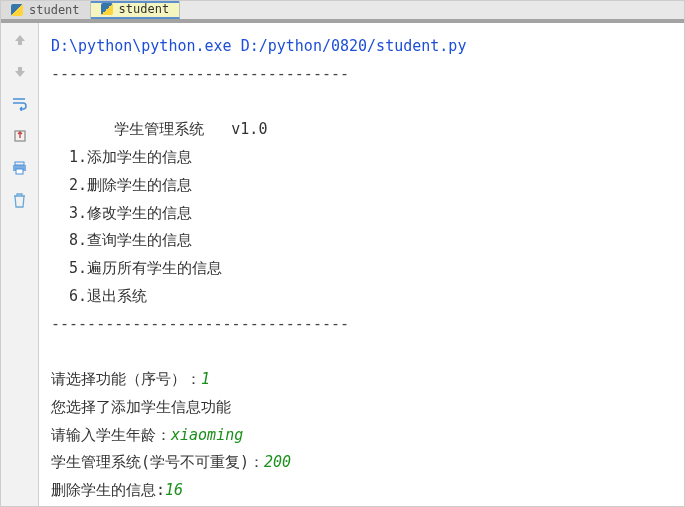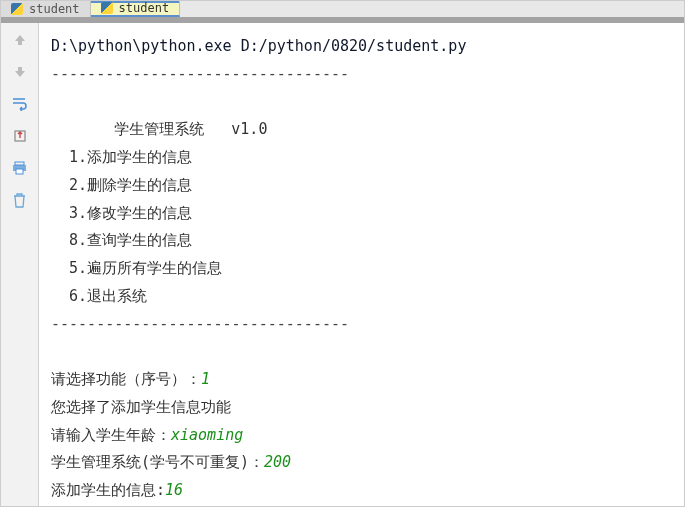--- a/index.html
+++ b/index.html
@@ -8,21 +8,21 @@
     font-size: 14px;
     background: #fff;
     width: 685px;
     height: 507px;
     overflow: hidden;
     border: 1px solid #ccc;
   }
   .tab-bar {
     height: 22px;
     background: #e8e8e8;
-    border-bottom: 6px solid #a3a3a3;
+    border-bottom: 4px solid #a3a3a3;
     display: flex;
     align-items: stretch;
   }
   .tab {
     display: flex;
     align-items: center;
     padding: 0 10px;
     border-right: 1px solid #c0c0c0;
     background: #dcdcdc;
     font-size: 12px;
@@ -65,21 +65,21 @@
   .console {
     flex: 1;
     padding: 10px 12px;
     font-family: "Consolas", "SimSun", monospace;
     font-size: 15px;
     line-height: 1.85;
     white-space: pre;
     overflow: auto;
     color: #333;
   }
-  .cmd { color: #0f172a; }
+  .cmd { color: #1d4ed8; }
   .input-val { color: #1a8f1a; font-style: italic; }
   .sep { color: #444; }
 </style>
 </head>
 <body>
 
 <div class="tab-bar">
   <div class="tab">
     <span class="py-icon"></span>
     <span>student</span>
@@ -136,15 +136,15 @@
 <span>  3.修改学生的信息</span>
 <span>  8.查询学生的信息</span>
 <span>  5.遍历所有学生的信息</span>
 <span>  6.退出系统</span>
 <span class="sep">---------------------------------</span>
 
 <span>请选择功能（序号）：</span><span class="input-val">1</span>
 <span>您选择了添加学生信息功能</span>
 <span>请输入学生年龄：</span><span class="input-val">xiaoming</span>
 <span>学生管理系统(学号不可重复)：</span><span class="input-val">200</span>
-<span>添加学生的信息:</span><span class="input-val">16</span>
+<span>删除学生的信息:</span><span class="input-val">16</span>
 </div>
 </div>
 
 </body></html>

